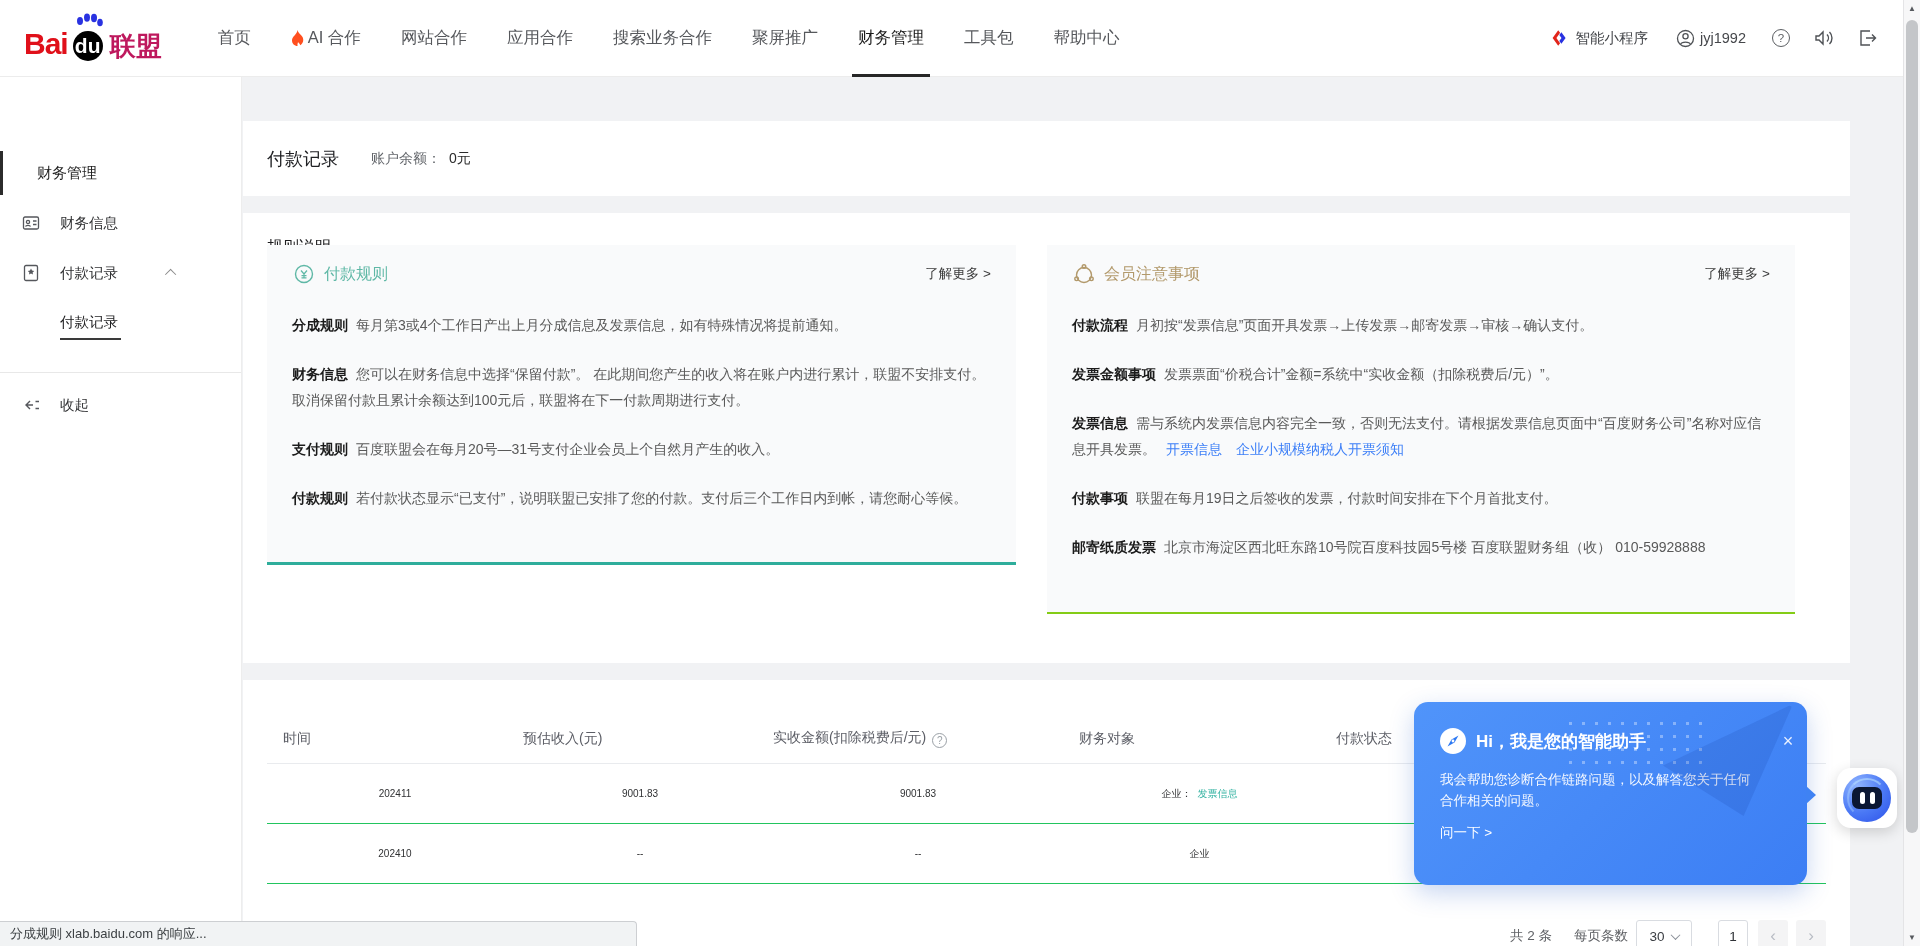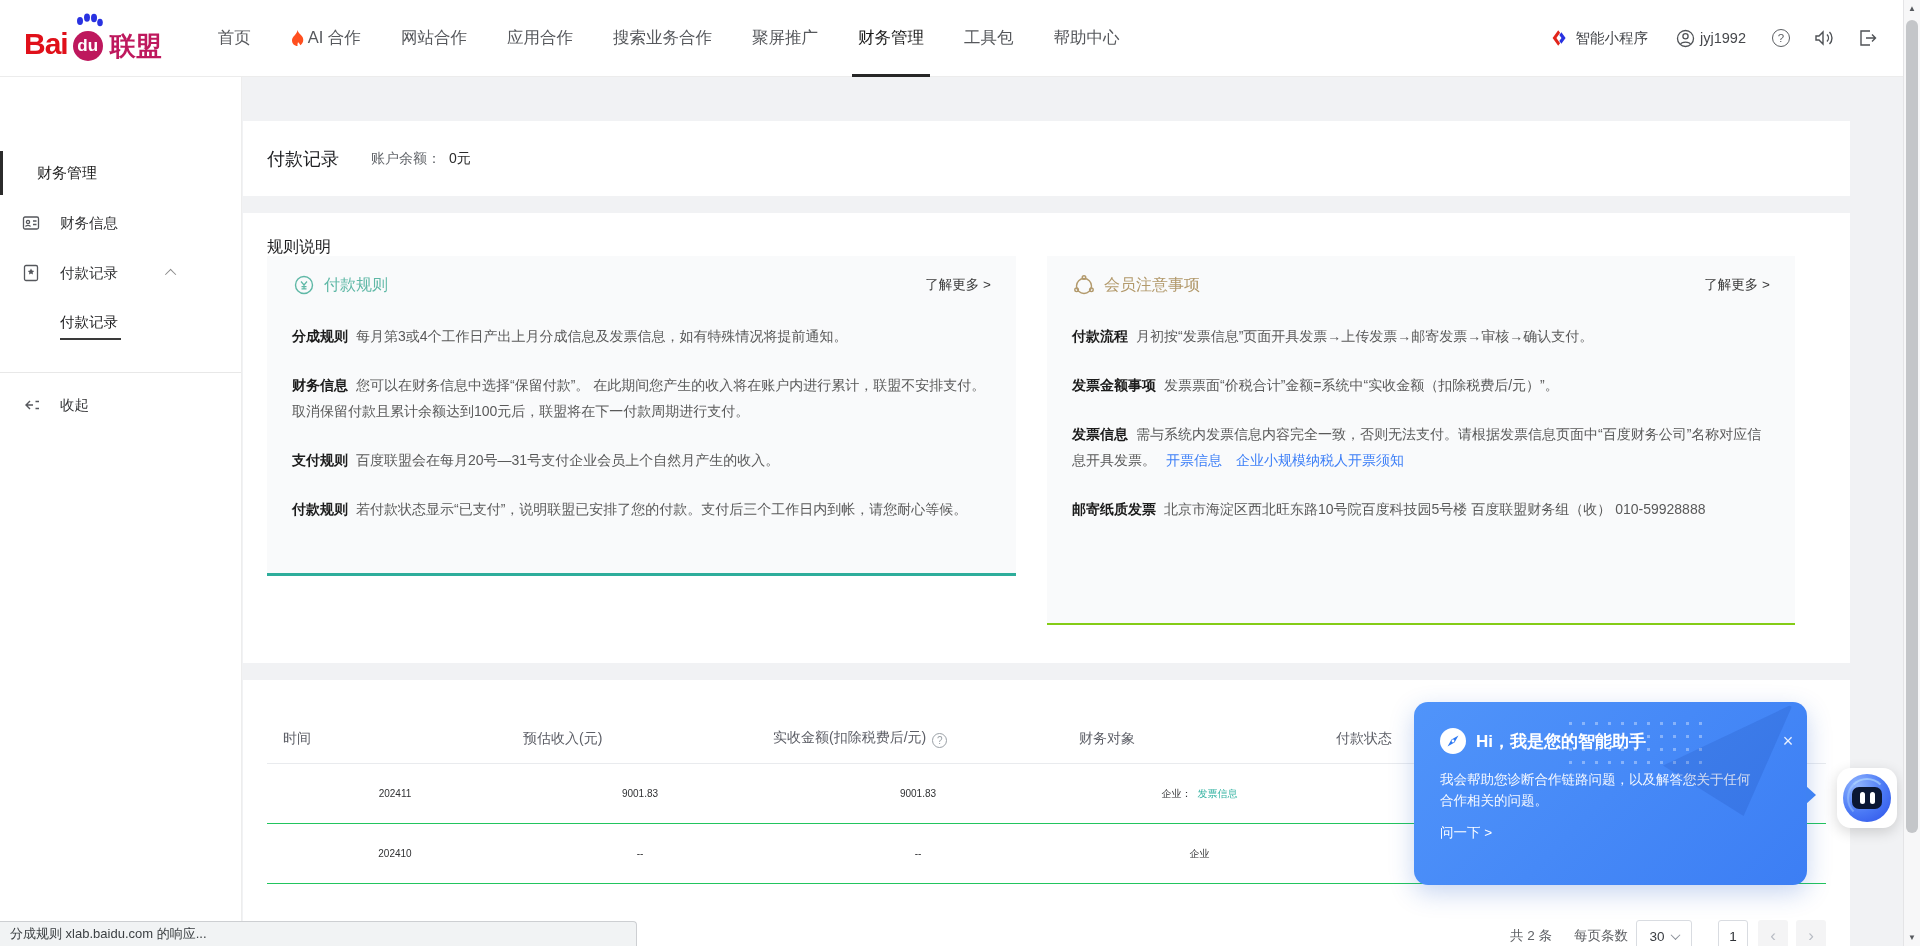--- a/index.html
+++ b/index.html
@@ -7,21 +7,21 @@
   body { font-family:"Liberation Sans","DejaVu Sans",sans-serif; background:#fff; position:relative; color:#333; }
 
   
   .topnav { position:absolute; top:0; left:0; right:17px; height:77px; background:#fff;
             border-bottom:1px solid #ececec; display:flex; align-items:center; z-index:30; }
   .logo { display:flex; align-items:flex-end; margin-left:24px; cursor:pointer; }
   .logo-bai { font-size:30px; font-weight:bold; color:#e0101a; letter-spacing:-1px; }
   .logo-du-wrap { position:relative; width:36px; height:46px; margin:0 2px; }
   .logo-paw { position:absolute; top:-2px; left:3px; }
   .logo-du { position:absolute; bottom:0; left:3px; width:30px; height:30px; border-radius:50%;
-             background:#be185d; color:#fff; font-weight:bold; font-size:17px;
+             background:#000000; color:#fff; font-weight:bold; font-size:21px;
              display:flex; align-items:center; justify-content:center; }
   .logo-union { font-size:26px; font-weight:bold; color:#be185d; margin-left:2px; line-height:1.1; }
   .nav-items { display:flex; margin-left:36px; height:97px; align-items:center; }
   .nav-item { position:relative; height:77px; display:flex; align-items:center; padding:0 20px;
               font-size:16.5px; color:#56585c; cursor:pointer; white-space:nowrap; }
   .nav-item .flame { margin-right:4px; display:inline-flex; }
   .nav-item.active { color:#1a1a1a; }
   .nav-item.active::after { content:""; position:absolute; left:14px; right:14px; bottom:0;
                             height:3px; background:#262626; }
   .nav-right { margin-left:auto; display:flex; align-items:center; margin-right:26px; color:#45474b; font-size:14.5px; }
@@ -59,21 +59,21 @@
   .main { position:absolute; left:242px; top:77px; right:17px; bottom:0; background:#f1f2f4; }
   .card { position:absolute; background:#fff; }
   .card-head { left:1px; top:44px; width:1607px; height:75px; display:flex; align-items:center; }
   .page-title { font-size:18px; color:#202124; font-weight:500; margin-left:24px; }
   .balance { margin-left:32px; font-size:14px; }
   .balance-label { color:#63666b; }
   .balance-value { color:#2b2b2b; margin-left:4px; }
 
   .card-rules { left:1px; top:136px; width:1607px; height:450px; }
   .rules-title { position:absolute; left:24px; top:24px; font-size:16px; color:#1d1d1f; font-weight:500; }
-  .rule-card { position:absolute; top:43px; background:#f9fafb; padding:0 25px; }
+  .rule-card { position:absolute; top:32px; background:#f9fafb; padding:0 25px; }
   .rule-card.left { left:24px; width:749px; height:320px; border-bottom:3px solid #2ead9b; }
   .rule-card.right { left:804px; width:748px; height:369px; border-bottom:2px solid #84cc16; }
   .rule-title-row { display:flex; align-items:center; padding-top:29px; height:26px; }
   .rule-title-row .r-icon { display:flex; margin-right:8px; }
   .rule-title { font-size:16px; }
   .rule-card.left .rule-title { color:#5fb8a6; }
   .rule-card.right .rule-title { color:#b2996b; }
   .more-link { margin-left:auto; font-size:13.5px; color:#3a3a3a; cursor:pointer; }
   .rule-card p { font-size:14px; line-height:26px; color:#595959; margin-top:23px; }
   .rule-card p.first { margin-top:38px; }
@@ -331,20 +331,21 @@
               <circle cx="4.6" cy="16.8" r="1.8"></circle>
               <circle cx="19.4" cy="16.8" r="1.8"></circle>
             </svg>
         </span>
         <span class="rule-title">会员注意事项</span>
         <span class="more-link">了解更多 &gt;</span>
       </div>
       <p class="first"><b>付款流程</b><span>月初按“发票信息”页面开具发票→上传发票→邮寄发票→审核→确认支付。</span></p>
       <p><b>发票金额事项</b><span>发票票面“价税合计”金额=系统中“实收金额（扣除税费后/元）”。</span></p>
       <p><b>发票信息</b><span>需与系统内发票信息内容完全一致，否则无法支付。请根据发票信息页面中“百度财务公司”名称对应信息开具发票。</span><a class="inline-link">开票信息</a><a class="inline-link">企业小规模纳税人开票须知</a></p>
+      <p><b>付款事项</b><span>联盟在每月19日之后签收的发票，付款时间安排在下个月首批支付。</span></p>
       <p><b>邮寄纸质发票</b><span>北京市海淀区西北旺东路10号院百度科技园5号楼 百度联盟财务组（收） 010-59928888</span></p>
     </div>
   </div>
 
   <div class="card card-table">
     <div class="grid-row t-head">
       <div>时间</div>
       <div>预估收入(元)</div>
       <div>
         <span>实收金额(扣除税费后/元)</span><span class="th-help">

